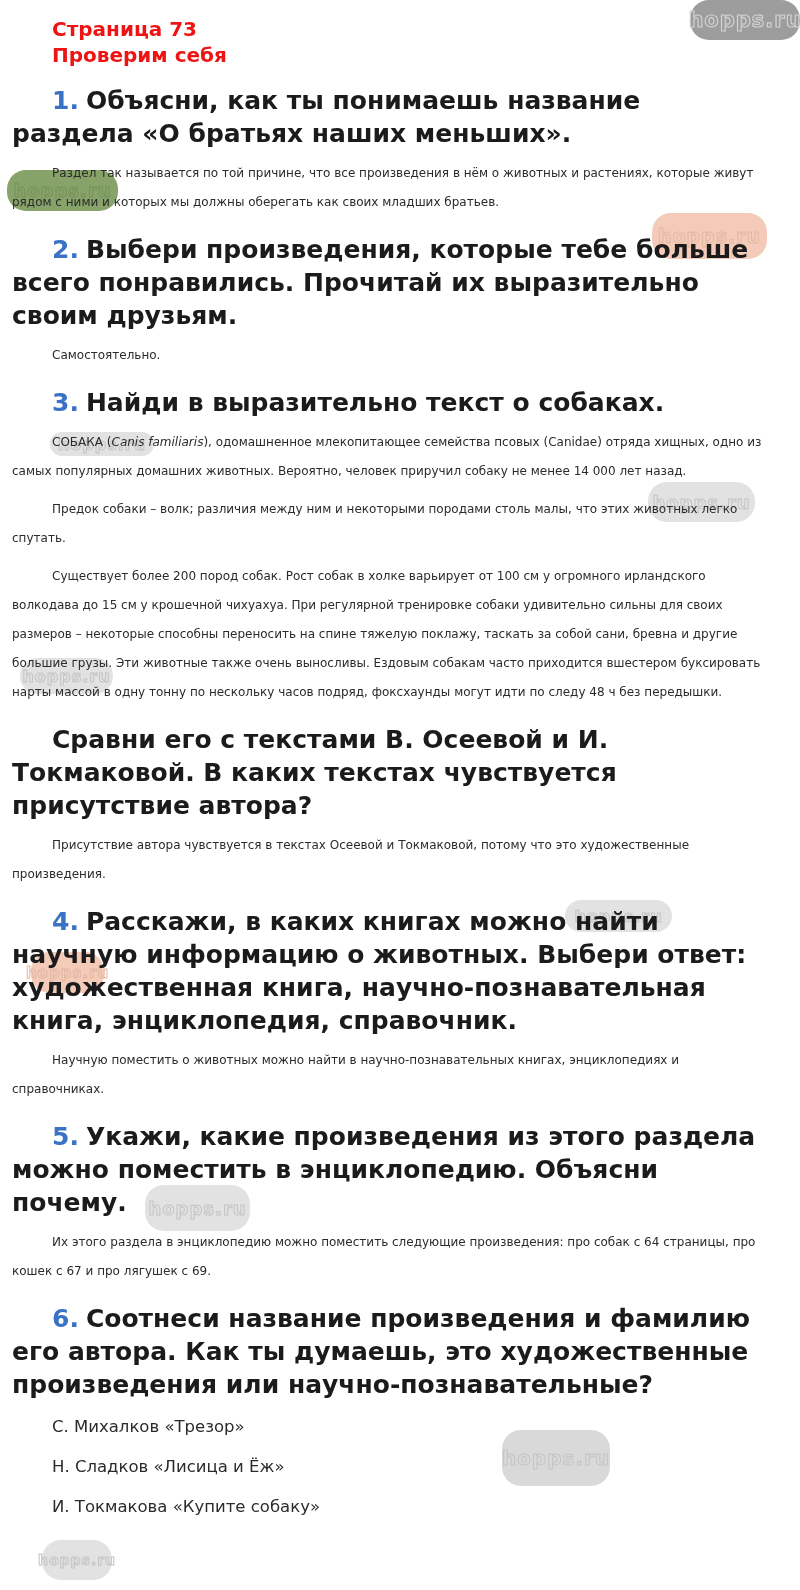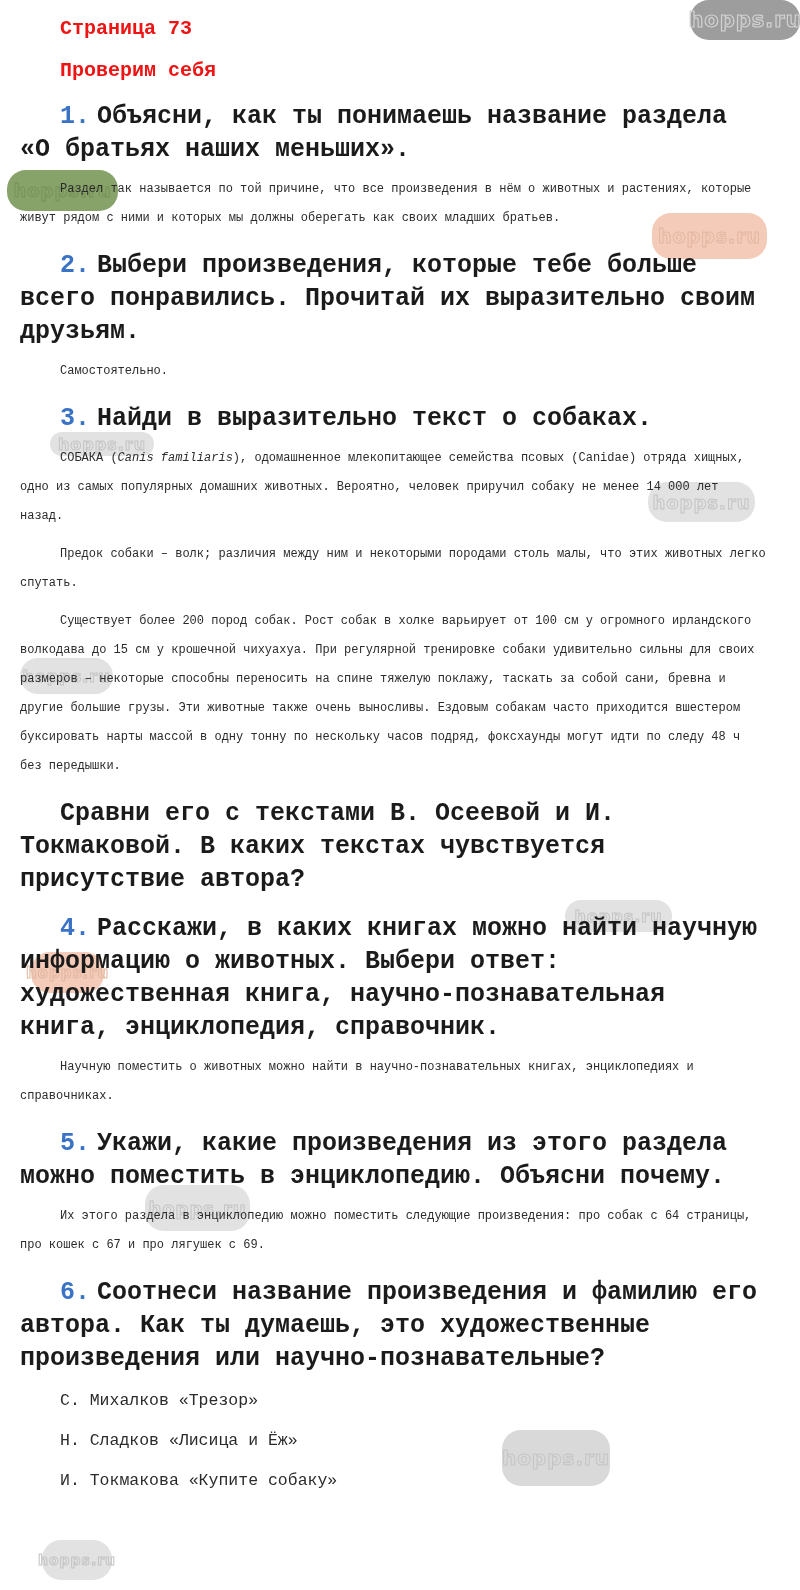--- a/index.html
+++ b/index.html
@@ -26,26 +26,26 @@
   .wm3{left:652px;top:213px;width:115px;height:46px;}
   .wm4{left:50px;top:432px;width:104px;height:24px;font-size:16px;}
   .wm5{left:648px;top:482px;width:107px;height:40px;}
   .wm6{left:20px;top:658px;width:93px;height:36px;font-size:16px;}
   .wm7{left:565px;top:900px;width:107px;height:32px;font-size:16px;}
   .wm8{left:31px;top:952px;width:73px;height:41px;font-size:15px;}
   .wm9{left:145px;top:1185px;width:105px;height:46px;}
   .wm10{left:502px;top:1430px;width:108px;height:56px;background:#d9d9d9;font-size:20px;}
   .wm11{left:42px;top:1540px;width:70px;height:40px;font-size:14px;}
   
-  .content{position:relative;z-index:1;padding:16px 34px 0 20px;font-family:Liberation Mono, monospace;}
+  .content{position:relative;z-index:1;padding:16px 34px 0 12px;}
   .heading{
     color:#ee1414;font-weight:bold;font-size:20px;line-height:26px;
     margin:0 0 0 40px;
   }
-  .heading.sub{margin-top:16px;}
+  .heading.sub{}
   .q{
     color:#1b1b1b;font-weight:bold;font-size:25px;line-height:33px;
     text-indent:40px;margin:16px 0 0 0;
   }
   .qnum{color:#3a72c6;margin-right:7px;}
   .a{
     color:#2b2b2b;font-size:12px;line-height:29px;
     text-indent:40px;margin:9px 0 0 0;
   }
   .list-item{
@@ -78,20 +78,21 @@
   <p class="a">Раздел так называется по той причине, что все произведения в нём о животных и растениях, которые живут рядом с ними и которых мы должны оберегать как своих младших братьев.</p>
 
   <p class="q"><span class="qnum">2.</span><span>Выбери произведения, которые тебе больше всего понравились. Прочитай их выразительно своим друзьям.</span></p>
   <p class="a">Самостоятельно.</p>
 
   <p class="q"><span class="qnum">3.</span><span>Найди в выразительно текст о собаках.</span></p>
   <p class="a"><span>СОБАКА (</span><i>Canis familiaris</i><span>), одомашненное млекопитающее семейства псовых (Canidae) отряда хищных, одно из самых популярных домашних животных. Вероятно, человек приручил собаку не менее 14 000 лет назад.</span></p>
   <p class="a">Предок собаки – волк; различия между ним и некоторыми породами столь малы, что этих животных легко спутать.</p>
   <p class="a">Существует более 200 пород собак. Рост собак в холке варьирует от 100 см у огромного ирландского волкодава до 15 см у крошечной чихуахуа. При регулярной тренировке собаки удивительно сильны для своих размеров – некоторые способны переносить на спине тяжелую поклажу, таскать за собой сани, бревна и другие большие грузы. Эти животные также очень выносливы. Ездовым собакам часто приходится вшестером буксировать нарты массой в одну тонну по нескольку часов подряд, фоксхаунды могут идти по следу 48 ч без передышки.</p>
   <p class="q"><span>Сравни его с текстами В. Осеевой и И. Токмаковой. В каких текстах чувствуется присутствие автора?</span></p>
+  <p class="a">Присутствие автора чувствуется в текстах Осеевой и Токмаковой, потому что это художественные произведения.</p>
 
   <p class="q"><span class="qnum">4.</span><span>Расскажи, в каких книгах можно найти научную информацию о животных. Выбери ответ: художественная книга, научно-познавательная книга, энциклопедия, справочник.</span></p>
   <p class="a">Научную поместить о животных можно найти в научно-познавательных книгах, энциклопедиях и справочниках.</p>
 
   <p class="q"><span class="qnum">5.</span><span>Укажи, какие произведения из этого раздела можно поместить в энциклопедию. Объясни почему.</span></p>
   <p class="a">Их этого раздела в энциклопедию можно поместить следующие произведения: про собак с 64 страницы, про кошек с 67 и про лягушек с 69.</p>
 
   <p class="q"><span class="qnum">6.</span><span>Соотнеси название произведения и фамилию его автора. Как ты думаешь, это художественные произведения или научно-познавательные?</span></p>
   <p class="list-item">С. Михалков «Трезор»</p>
   <p class="list-item">Н. Сладков «Лисица и Ёж»</p>

